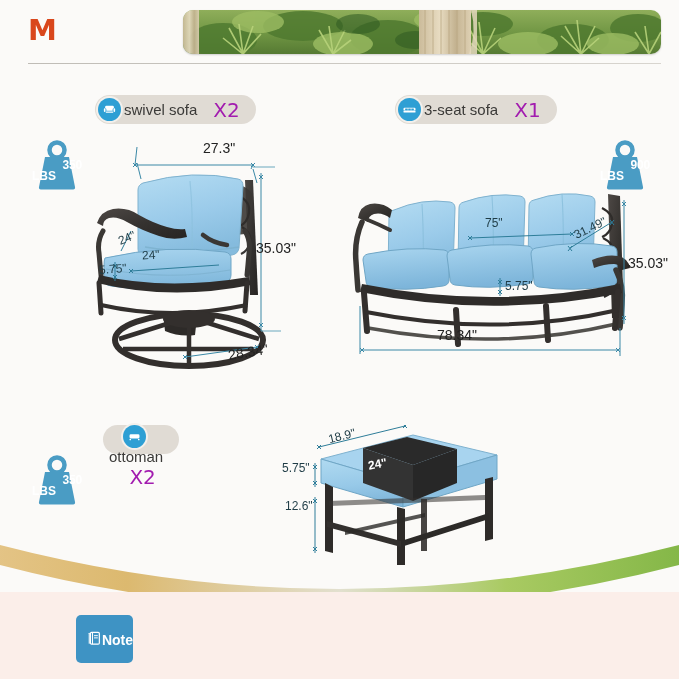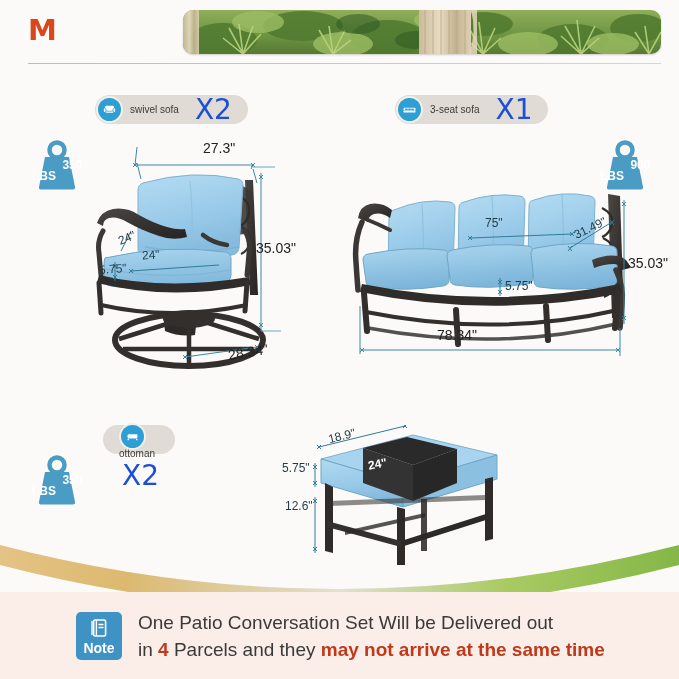--- a/index.html
+++ b/index.html
@@ -23,43 +23,43 @@
           border-radius:10px;overflow:hidden;box-shadow:0 1px 2px rgba(0,0,0,.18);}
   .hdr-rule{position:absolute;left:28px;top:63px;width:633px;height:1px;
             background:linear-gradient(to right,#bfbcb6,#d8d5cf);}
 
   
   .pill{position:absolute;height:29px;border-radius:15px;background:#e0dbd4;
         display:flex;align-items:center;padding:0 16px 0 3px;}
   .pill .ic{width:23px;height:23px;border-radius:50%;background:#2e9fd4;
             display:flex;align-items:center;justify-content:center;flex:0 0 auto;
             box-shadow:0 0 0 2px #f3f0ec;}
-  .pill .nm{font-size:10px;color:#3b3a38;margin-left:9px;white-space:nowrap;}
-  .pill .qty{font-size:28px;color:#1d4ed8;margin-left:16px;white-space:nowrap;
+  .pill .nm{font-size:15px;color:#3b3a38;margin-left:3px;white-space:nowrap;}
+  .pill .qty{font-size:20px;color:#a21caf;margin-left:16px;white-space:nowrap;
              font-family:"DejaVu Sans",sans-serif;}
 
   
   .wbadge{position:absolute;width:50px;height:52px;}
   .wbadge .num{position:absolute;left:0;right:0;top:20px;text-align:right;
                color:#fff;font-size:12px;font-weight:700;line-height:11px;letter-spacing:-.2px;}
   .wbadge .unit{position:absolute;left:0;right:0;top:31px;text-align:left;
                 color:#fff;font-size:12px;font-weight:700;line-height:11px;}
 
   
   .dim{position:absolute;color:#1f3c46;white-space:nowrap;font-family:"Liberation Sans",sans-serif;}
   .dim.lg{font-size:14px;color:#222;}
   .dim.md{font-size:12px;}
   .dim.wht{color:#fff;font-weight:700;}
 
   
   .footer-band{position:absolute;left:0;bottom:0;width:679px;height:87px;background:#fbeee9;}
   .note{position:absolute;left:76px;bottom:16px;display:flex;align-items:center;}
   .note-badge{width:46px;height:48px;border-radius:5px;background:#3e93c4;
-              display:flex;flex-direction:column;align-items:center;justify-content:center;
-              flex:0 0 auto;}
+              display:flex;flex-direction:row;align-items:center;justify-content:center;
+              flex:0 0 auto;padding-left:11px;}
   .note-badge .nb-txt{color:#fff;font-size:14px;font-weight:700;line-height:14px;margin-top:1px;}
   .note-text{margin-left:16px;font-size:19px;line-height:27px;color:#3a3a38;}
   .note-text .hl{color:#c0391a;font-weight:700;}
   .note-text .num4{color:#c0391a;font-weight:700;}
 </style>
 </head>
 <body>
 
 <div id="stage">
 
@@ -439,19 +439,15 @@
   <div class="note">
     <div class="note-badge">
       <svg width="20" height="22" viewBox="0 0 20 22">
         <rect x="4.6" y="2" width="12" height="16" rx="1.6" fill="none" stroke="#fff" stroke-width="1.6"></rect>
         <path d="M7.4 2 V18" stroke="#fff" stroke-width="1.4"></path>
         <path d="M10 6.5 H14 M10 9.5 H14" stroke="#fff" stroke-width="1.3" stroke-linecap="round"></path>
         <path d="M3 3.4 V16.6" stroke="#fff" stroke-width="1.4" stroke-linecap="round"></path>
       </svg>
       <span class="nb-txt">Note</span>
     </div>
-    <div class="note-text">
-      <div><span>One Patio Conversation Set Will be Delivered out</span></div>
-      <div><span>in </span><span class="num4">4</span><span> Parcels and they </span><span class="hl">may not arrive at the same time</span></div>
-    </div>
   </div>
 
 </div>
 
 </body></html>

